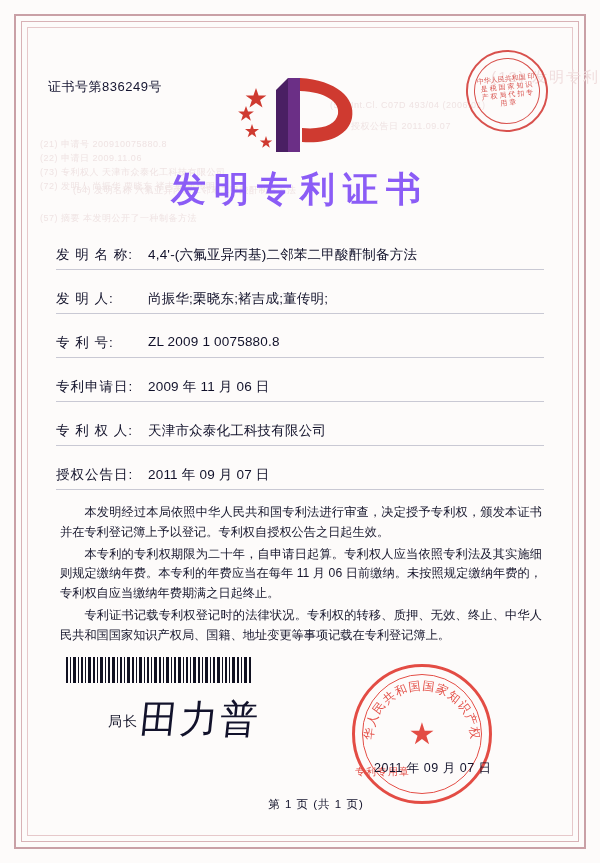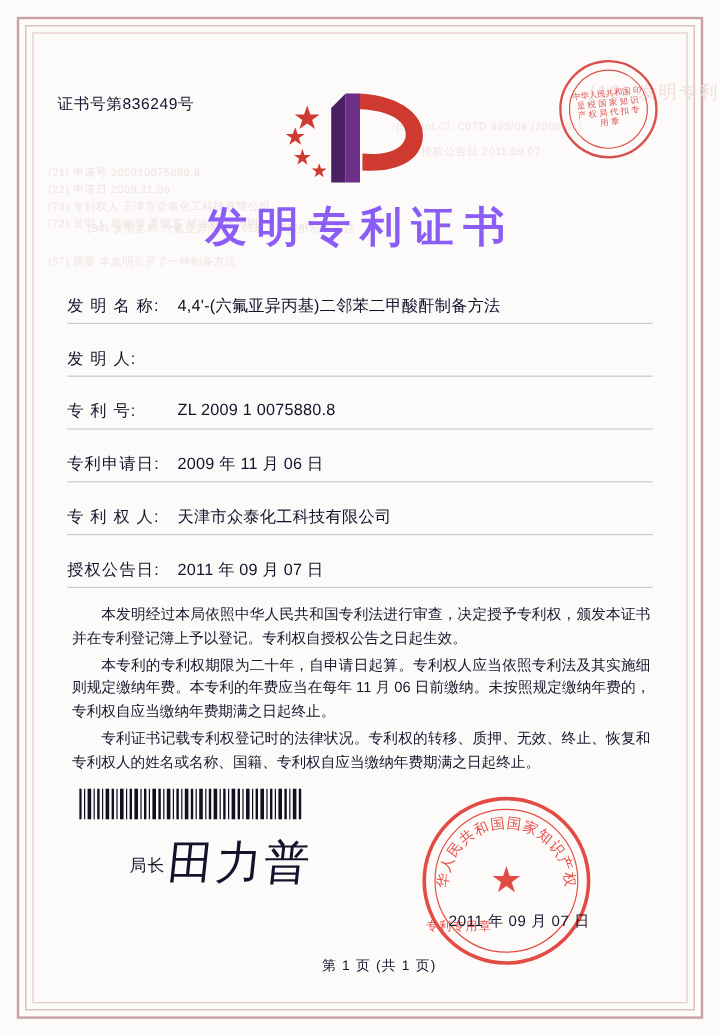--- a/index.html
+++ b/index.html
@@ -334,20 +334,21 @@
   <div class="main-title">发明专利证书</div>
 
   <div class="fields">
     <div class="field-row">
       <span class="label">发 明 名 称:</span>
       <span class="value">4,4'-(六氟亚异丙基)二邻苯二甲酸酐制备方法</span>
       <span class="rule"></span>
     </div>
     <div class="field-row">
       <span class="label">发 明 人:</span>
+      <span class="value">尚振华;栗晓东;褚吉成;董传明;</span>
       <span class="rule"></span>
     </div>
     <div class="field-row">
       <span class="label">专 利 号:</span>
       <span class="value">ZL 2009 1 0075880.8</span>
       <span class="rule"></span>
     </div>
     <div class="field-row">
       <span class="label">专利申请日:</span>
       <span class="value">2009 年 11 月 06 日</span>
@@ -361,21 +362,21 @@
     <div class="field-row">
       <span class="label">授权公告日:</span>
       <span class="value">2011 年 09 月 07 日</span>
       <span class="rule"></span>
     </div>
   </div>
 
   <div class="body-text">
     <p>本发明经过本局依照中华人民共和国专利法进行审查，决定授予专利权，颁发本证书并在专利登记簿上予以登记。专利权自授权公告之日起生效。</p>
     <p>本专利的专利权期限为二十年，自申请日起算。专利权人应当依照专利法及其实施细则规定缴纳年费。本专利的年费应当在每年 11 月 06 日前缴纳。未按照规定缴纳年费的，专利权自应当缴纳年费期满之日起终止。</p>
-    <p>专利证书记载专利权登记时的法律状况。专利权的转移、质押、无效、终止、恢复和专利权人的姓名或名称、国籍、专利权自应当缴纳年费期满之日起终止。</p>
+    <p>专利证书记载专利权登记时的法律状况。专利权的转移、质押、无效、终止、中华人民共和国国家知识产权局、国籍、地址变更等事项记载在专利登记簿上。</p>
   </div>
 
   <div class="barcode">
     <svg width="186" height="26" viewBox="0 0 186 26" xmlns="http://www.w3.org/2000/svg">
       <g fill="#101020">
         <rect x="0" y="0" width="2" height="26"></rect>
           <rect x="4" y="0" width="1" height="26"></rect>
         <rect x="7" y="0" width="3" height="26"></rect>
           <rect x="12" y="0" width="1" height="26"></rect>
         <rect x="15" y="0" width="2" height="26"></rect>

